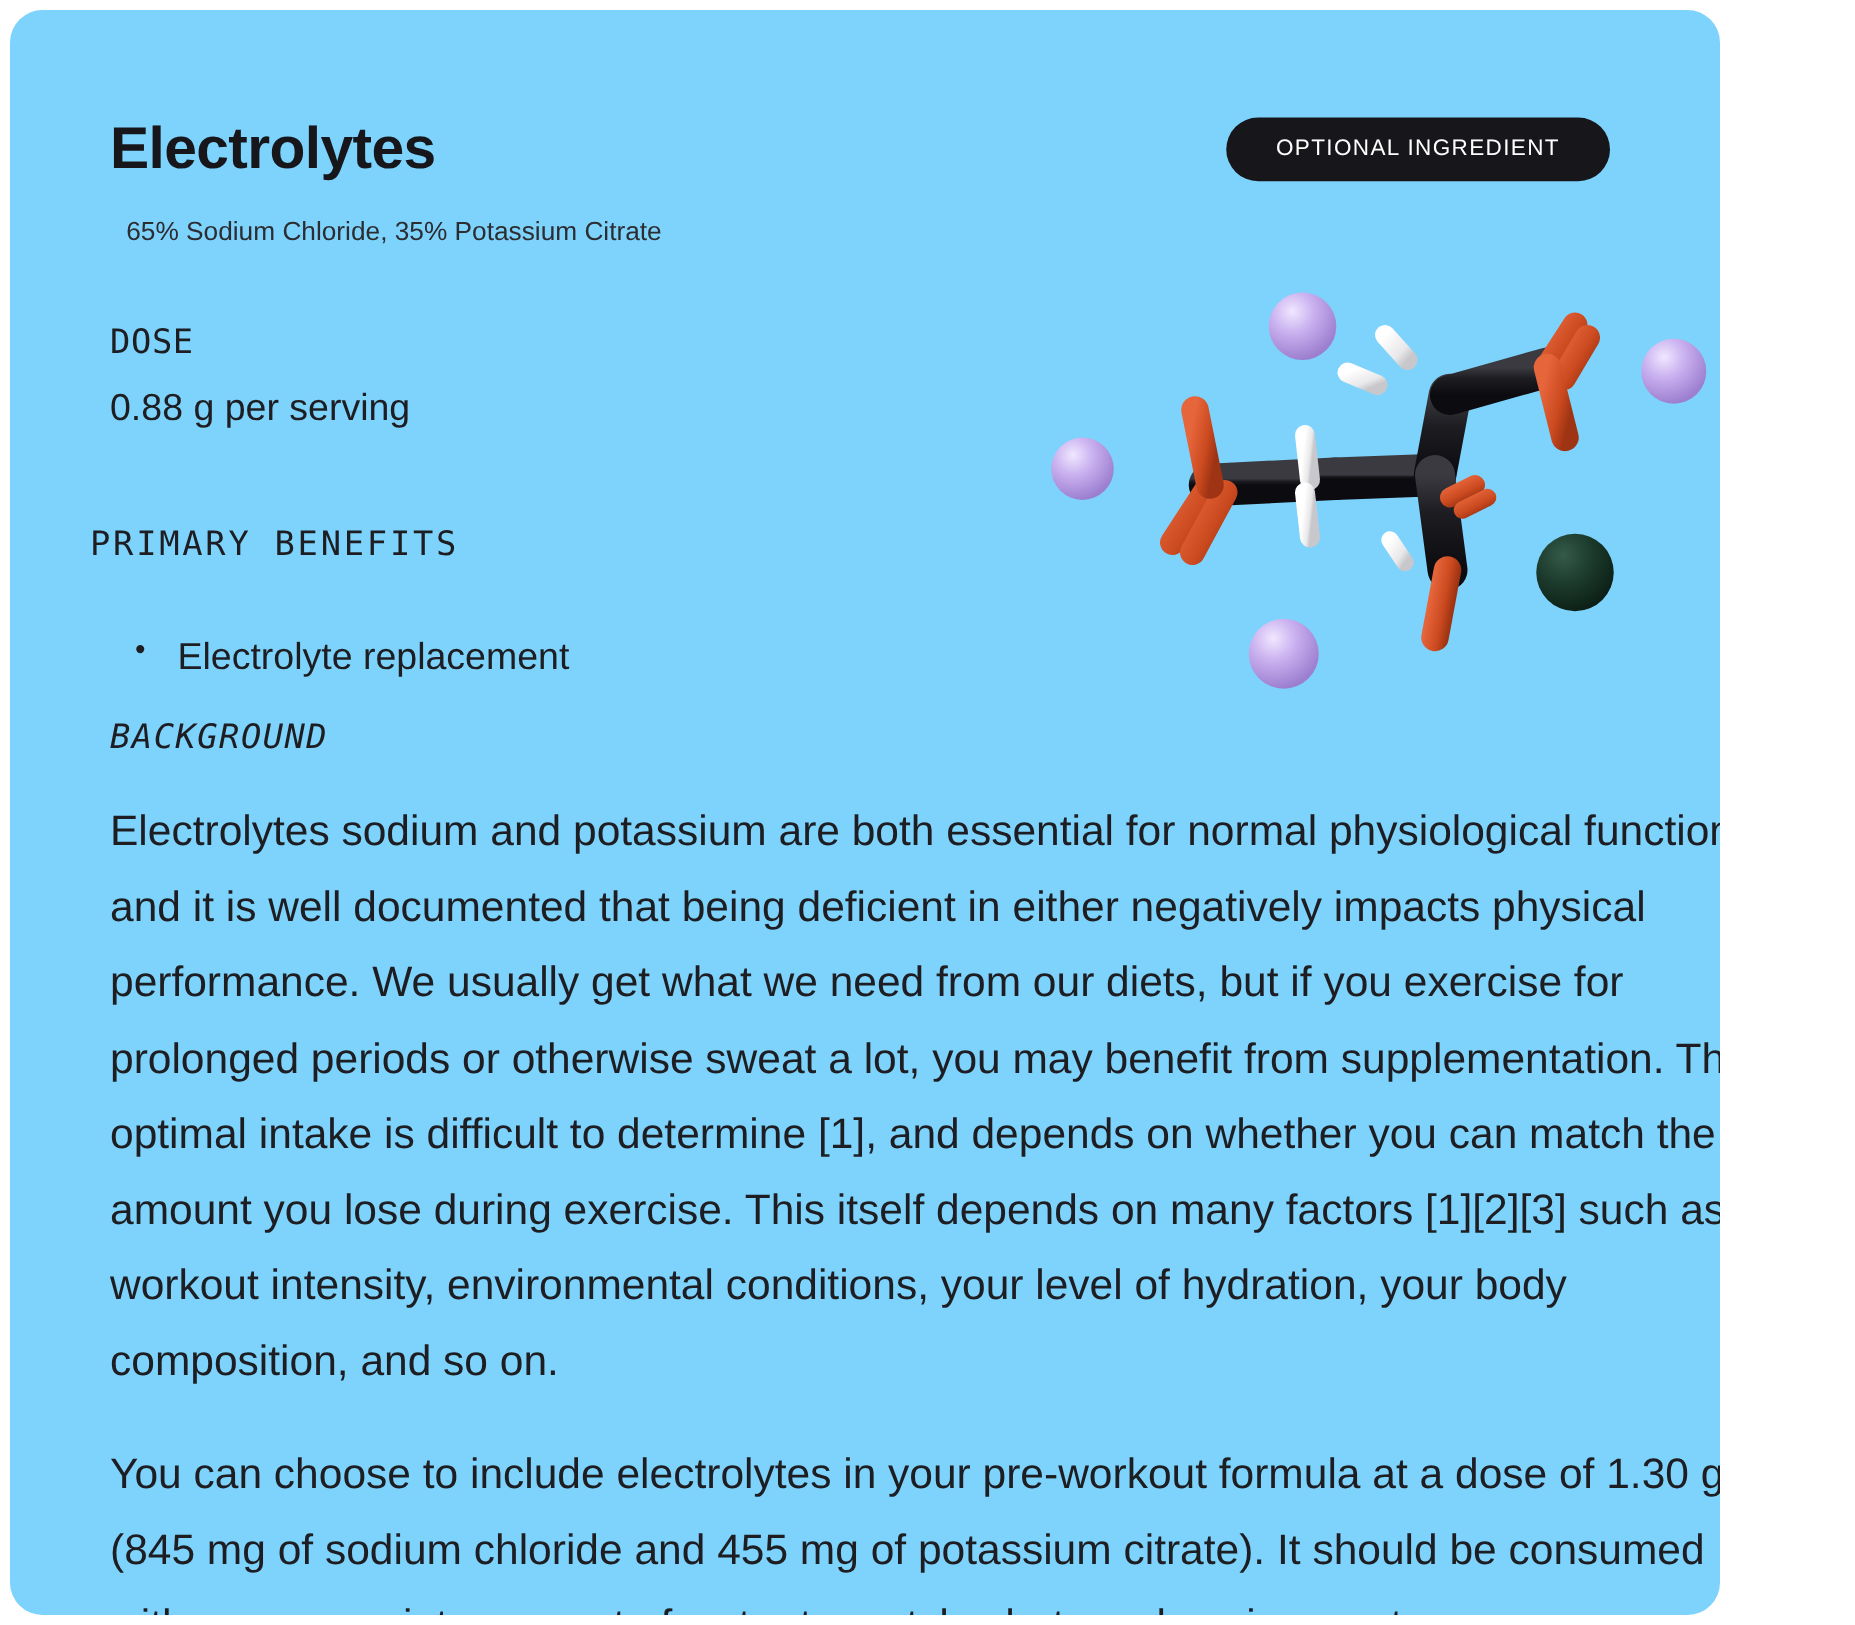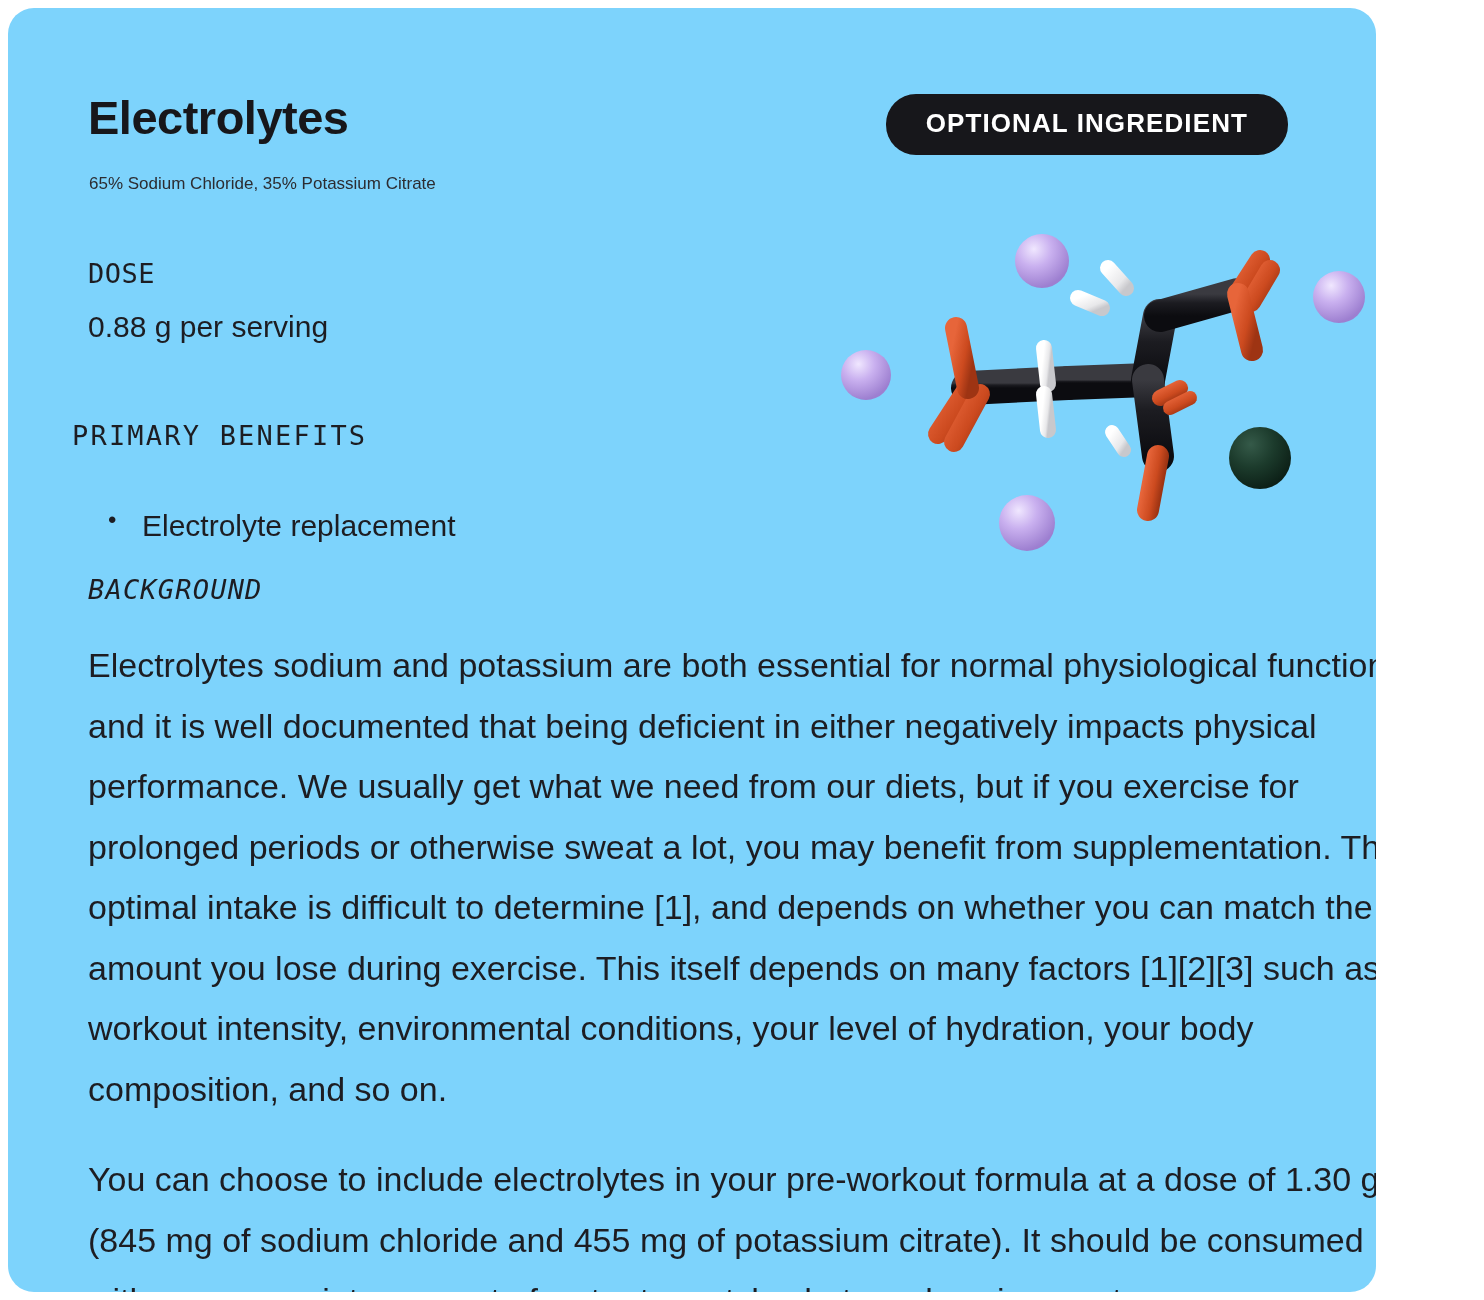--- a/index.html
+++ b/index.html
@@ -37,35 +37,35 @@
     left: 80px;
     top: 82px;
     font-size: 47px;
     font-weight: bold;
     letter-spacing: -0.5px;
     color: #17171b;
     margin: 0;
   }
   .subtitle {
     position: absolute;
-    left: 81px;
+    left: 93px;
     top: 166px;
-    font-size: 17px;
+    font-size: 21px;
     color: #2c2c31;
   }
   .badge {
     position: absolute;
     right: 88px;
     top: 86px;
     background: #17171b;
     color: #ffffff;
     border-radius: 30px;
     padding: 14px 40px 16px 40px;
-    font-size: 26px;
-    font-weight: bold;
+    font-size: 18px;
+    font-weight: normal;
     letter-spacing: 1.1px;
     text-transform: uppercase;
   }
 
   
   .mono-label {
     font-family: "DejaVu Sans Mono", monospace;
     font-size: 27px;
     color: #1d1d22;
     letter-spacing: 0.5px;

